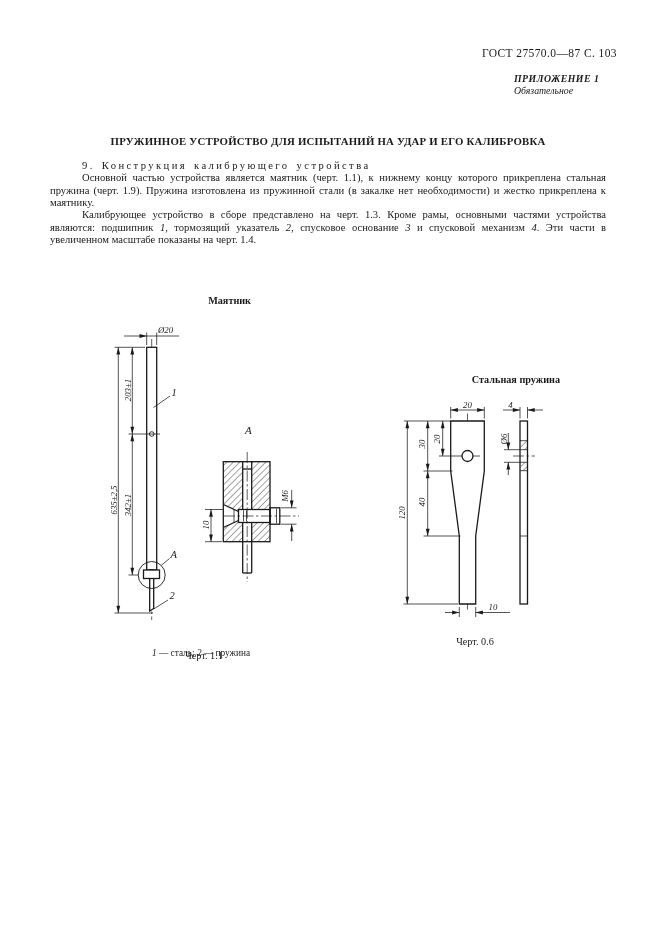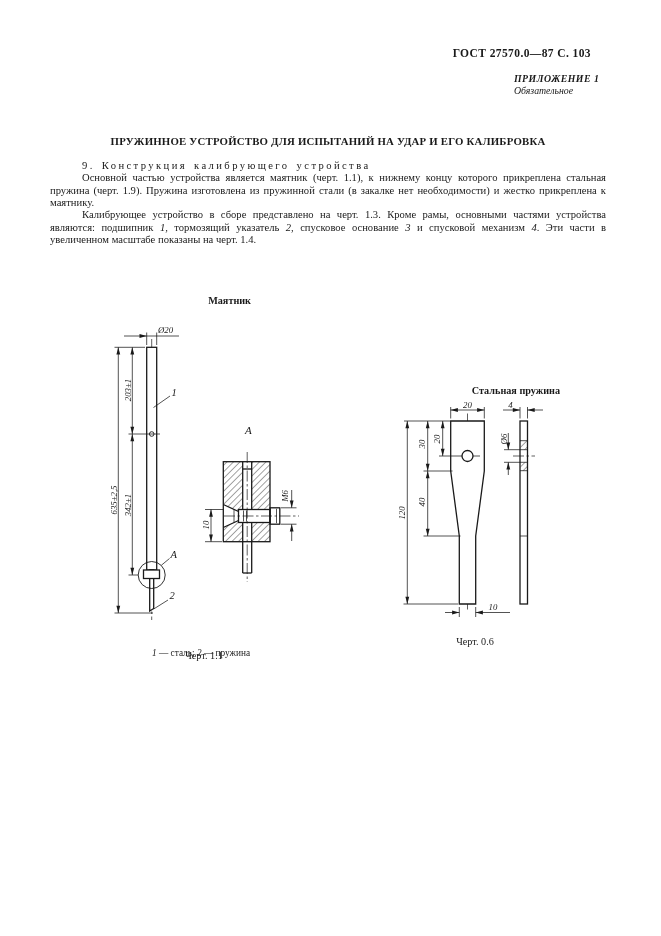--- a/index.html
+++ b/index.html
@@ -1,30 +1,30 @@
 <!DOCTYPE html>
 <html><head>
 <meta charset="utf-8">
 <style>
   html,body { margin:0; padding:0; background:#ffffff; }
   .page {
     position:relative; width:661px; height:936px; background:#ffffff;
     font-family:"Liberation Serif", serif; color:#1a1a1a; overflow:hidden;
   }
-  .doc-ref { position:absolute; top:47px; right:70px; font-weight:bold; font-size:11.5px; letter-spacing:0.4px; white-space:nowrap; }
+  .doc-ref { position:absolute; top:47px; right:44px; font-weight:normal; font-size:11.5px; letter-spacing:0.4px; white-space:nowrap; }
   .annex { position:absolute; top:73px; left:514px; font-size:9.8px; font-style:italic; line-height:12px; }
   .annex .l1 { font-weight:bold; letter-spacing:0.5px; }
   .main-title { position:absolute; top:135px; left:50px; width:556px; text-align:center; font-weight:bold; font-size:10.8px; letter-spacing:0.2px; }
   .body-text { position:absolute; top:160px; left:50px; width:556px; font-size:10.6px; line-height:12.35px; text-align:justify; }
   .body-text p { margin:0; text-indent:32px; }
   .sec-heading { letter-spacing:2.4px; word-spacing:2px; }
   .it { font-style:italic; }
   .fig-title { position:absolute; font-weight:bold; font-size:10.2px; text-align:right; }
   #fig1-title { top:295px; left:131px; width:120px; }
-  #fig2-title { top:385px; left:390px; width:170px; }
+  #fig2-title { top:374px; left:390px; width:170px; }
   .fig-no { position:absolute; font-size:10.2px; text-align:center; }
   #fig1-no { top:650px; left:144px; width:120px; }
   #fig2-no { top:636px; left:390px; width:170px; }
   #fig1-caption { position:absolute; top:628px; left:152px; font-size:9.3px; white-space:nowrap;margin-top:20px; }
   #fig1-svg { position:absolute; left:95px; top:320px; }
   #fig2-svg { position:absolute; left:390px; top:395px; }
   .ol  { fill:#ffffff; stroke:#1a1a1a; stroke-width:1.3; }
   .ol2 { fill:none;    stroke:#1a1a1a; stroke-width:1.3; }
   .tn  { fill:none; stroke:#1a1a1a; stroke-width:0.75; }
   .cl  { fill:none; stroke:#1a1a1a; stroke-width:0.7; stroke-dasharray:11 2.5 2.5 2.5; }

